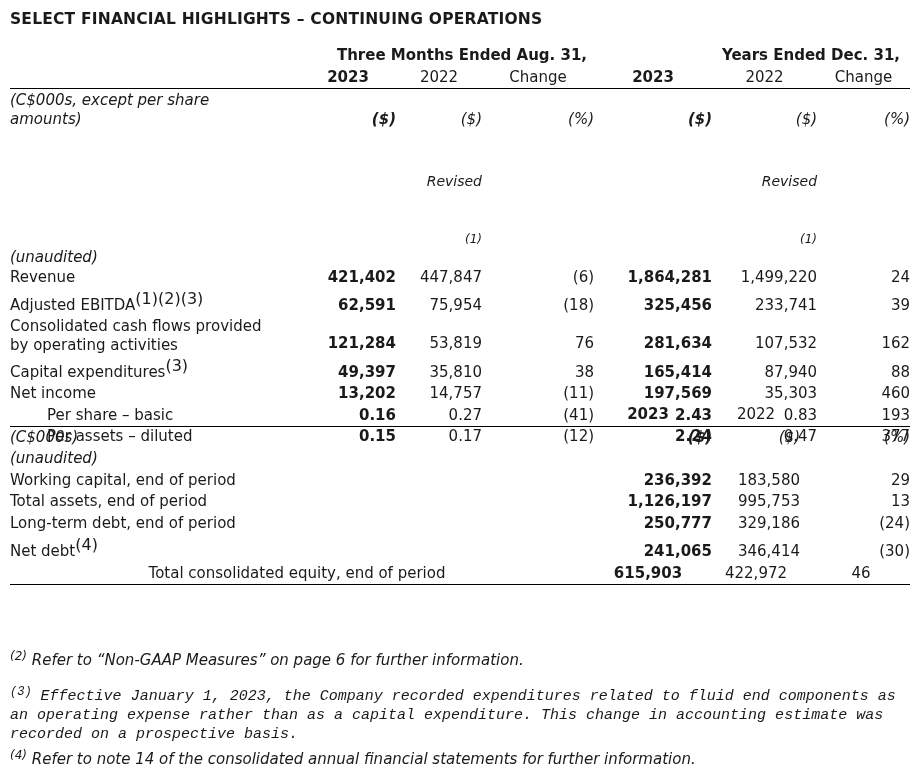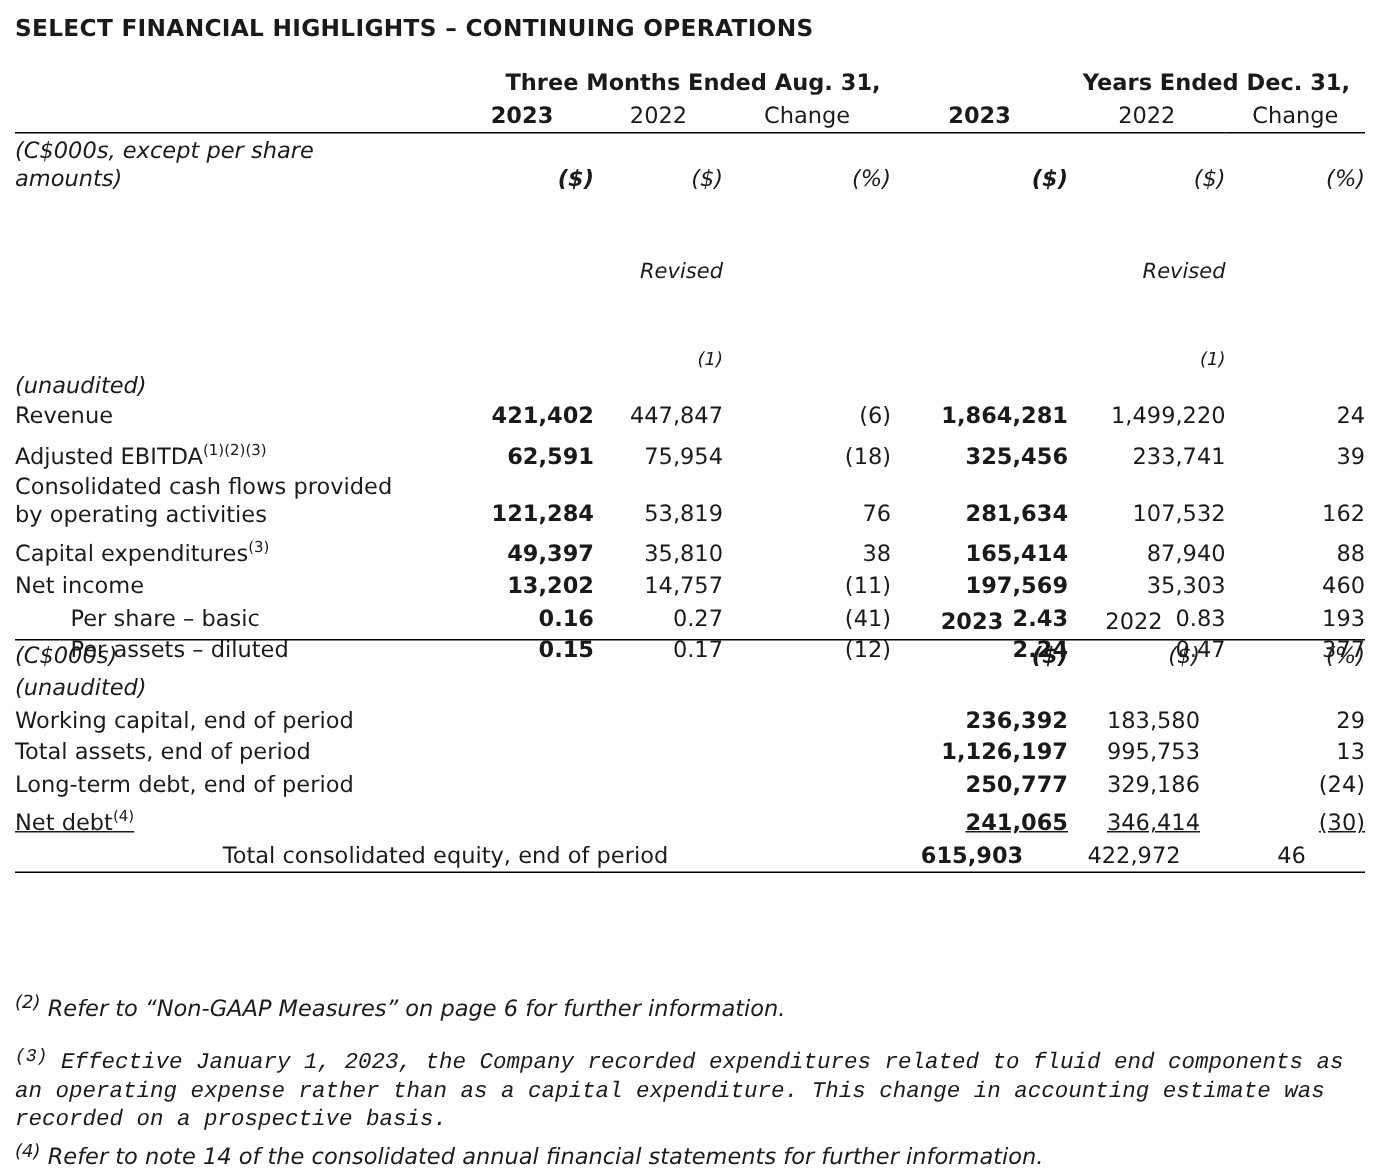--- a/index.html
+++ b/index.html
@@ -10,21 +10,21 @@
   .title {
     position: absolute; left: 10px; top: 10px; font-weight: bold; font-size: 15.5px;
     letter-spacing: 0.2px;
   }
   table { border-collapse: collapse; position: absolute; left: 10px; table-layout: fixed; }
   td { padding: 0; white-space: nowrap; line-height: 21.5px; vertical-align: bottom; }
   .r { text-align: right; }
   .b { font-weight: bold; }
   .i { font-style: italic; }
   .ctr { text-align: center; }
-  .sup { font-size: 10px; vertical-align: 6px; }
+  .sup { font-size: 16px; vertical-align: 6px; }
   .line-bottom td { border-bottom: 1.5px solid #000; text-align: center; }
   .small { font-size: 14px; line-height: 17px; margin-top: 40px; }
   #t1 { top: 45px; width: 900px; }
   #t2 { top: 404px; width: 900px; }
   .indent { padding-left: 37px; }
   .footnotes {
     position: absolute; left: 10px; top: 645px; width: 910px; font-style: italic; font-size: 15px;
     line-height: 19px;
   }
   .footnotes div { margin: 0; }
@@ -193,32 +193,32 @@
         <td class="r b">1,126,197</td>
         <td class="r" style="padding-right: 12px;">995,753</td>
         <td class="r">13</td>
       </tr>
       <tr>
         <td><span>Long-term debt, end of period</span></td>
         <td class="r b">250,777</td>
         <td class="r" style="padding-right: 12px;">329,186</td>
         <td class="r">(24)</td>
       </tr>
-      <tr style="height: 25px; text-decoration: underline;">
+      <tr style="height: 25px;">
         <td><span>Net debt</span><span class="sup">(4)</span></td>
         <td class="r b">241,065</td>
         <td class="r" style="padding-right: 12px;">346,414</td>
         <td class="r">(30)</td>
       </tr>
       <tr class="line-bottom">
         <td><span>Total consolidated equity, end of period</span></td>
         <td class="r b">615,903</td>
         <td class="r" style="padding-right: 12px;">422,972</td>
         <td class="r">46</td>
       </tr>
     </tbody>
 </table>
 
 <div class="footnotes" id="footnotes">
-    <div style="margin-top: 14px;"><span class="fn-sup">(2)</span><span> Refer to “Non-GAAP Measures” on page 6 for further information.</span></div>
+    <div style="margin-top: 2px;"><span class="fn-sup">(2)</span><span> Refer to “Non-GAAP Measures” on page 6 for further information.</span></div>
     <div style="margin-top: 13px; font-family: Liberation Mono, monospace;"><span class="fn-sup">(3)</span><span> Effective January 1, 2023, the Company recorded expenditures related to fluid end components as an operating expense rather than as a capital expenditure. This change in accounting estimate was recorded on a prospective basis.</span></div>
     <div style="margin-top: 2px;"><span class="fn-sup">(4)</span><span> Refer to note 14 of the consolidated annual financial statements for further information.</span></div>
   </div>
 
 </body></html>

